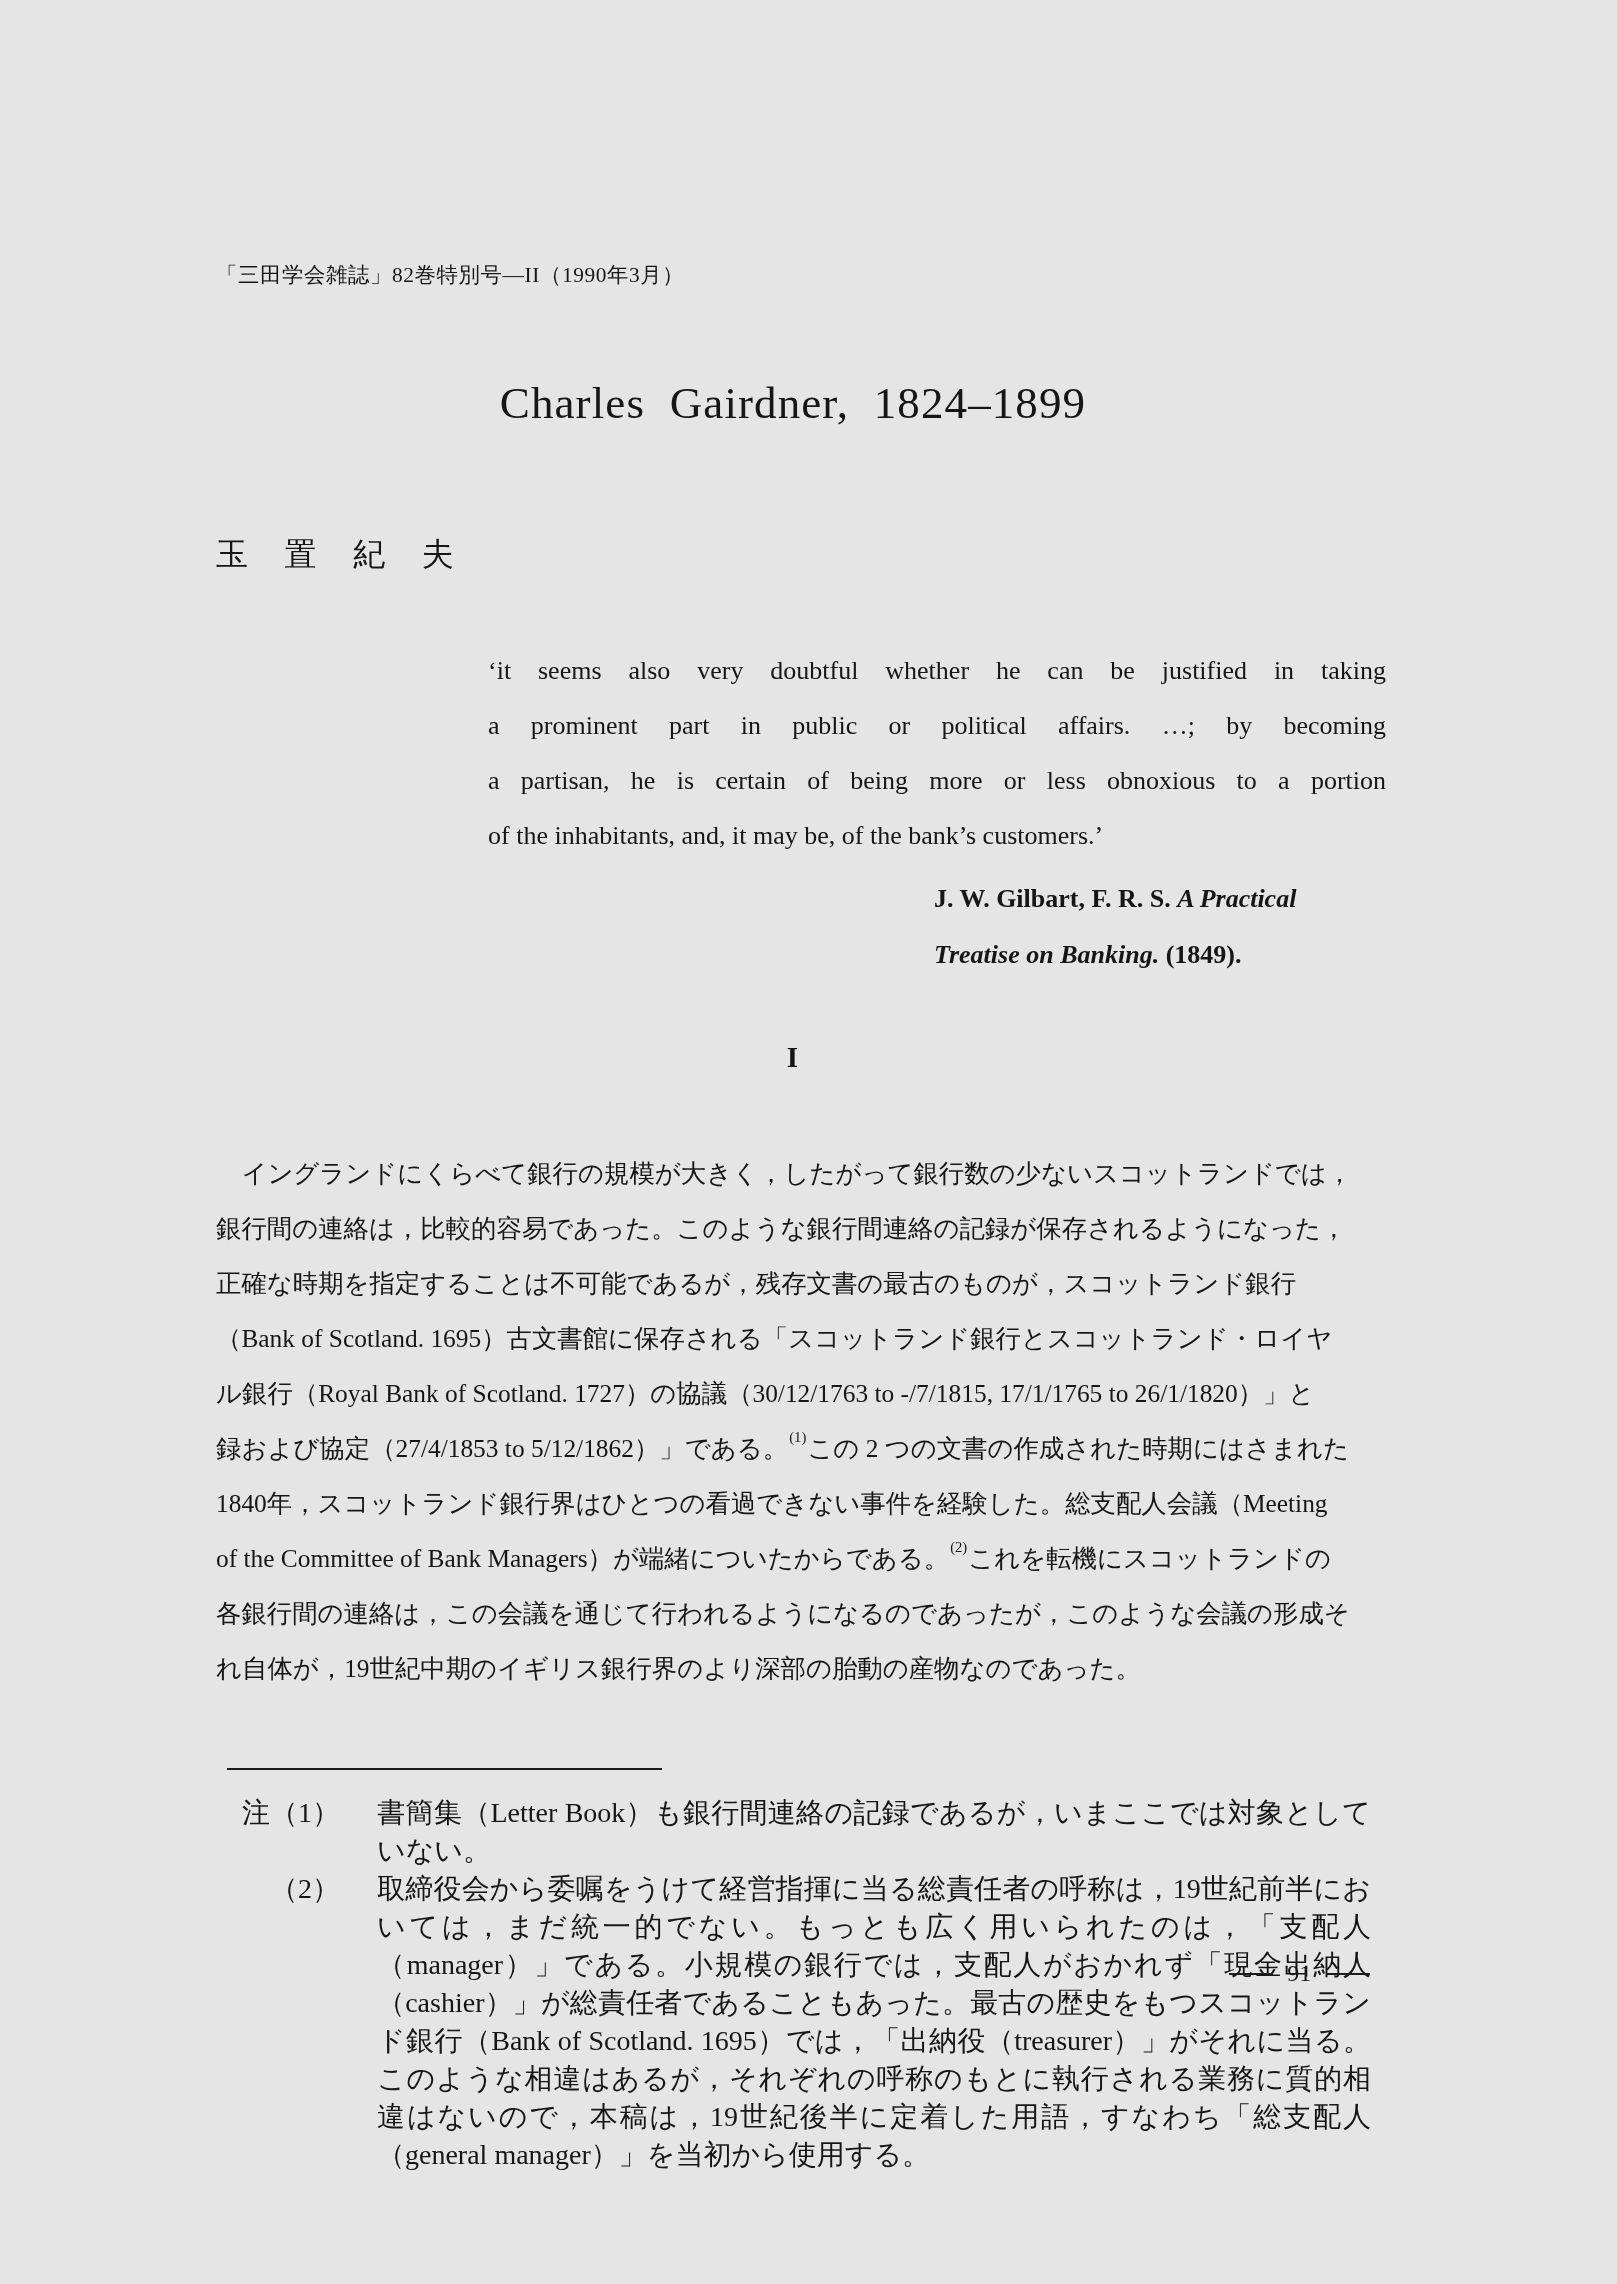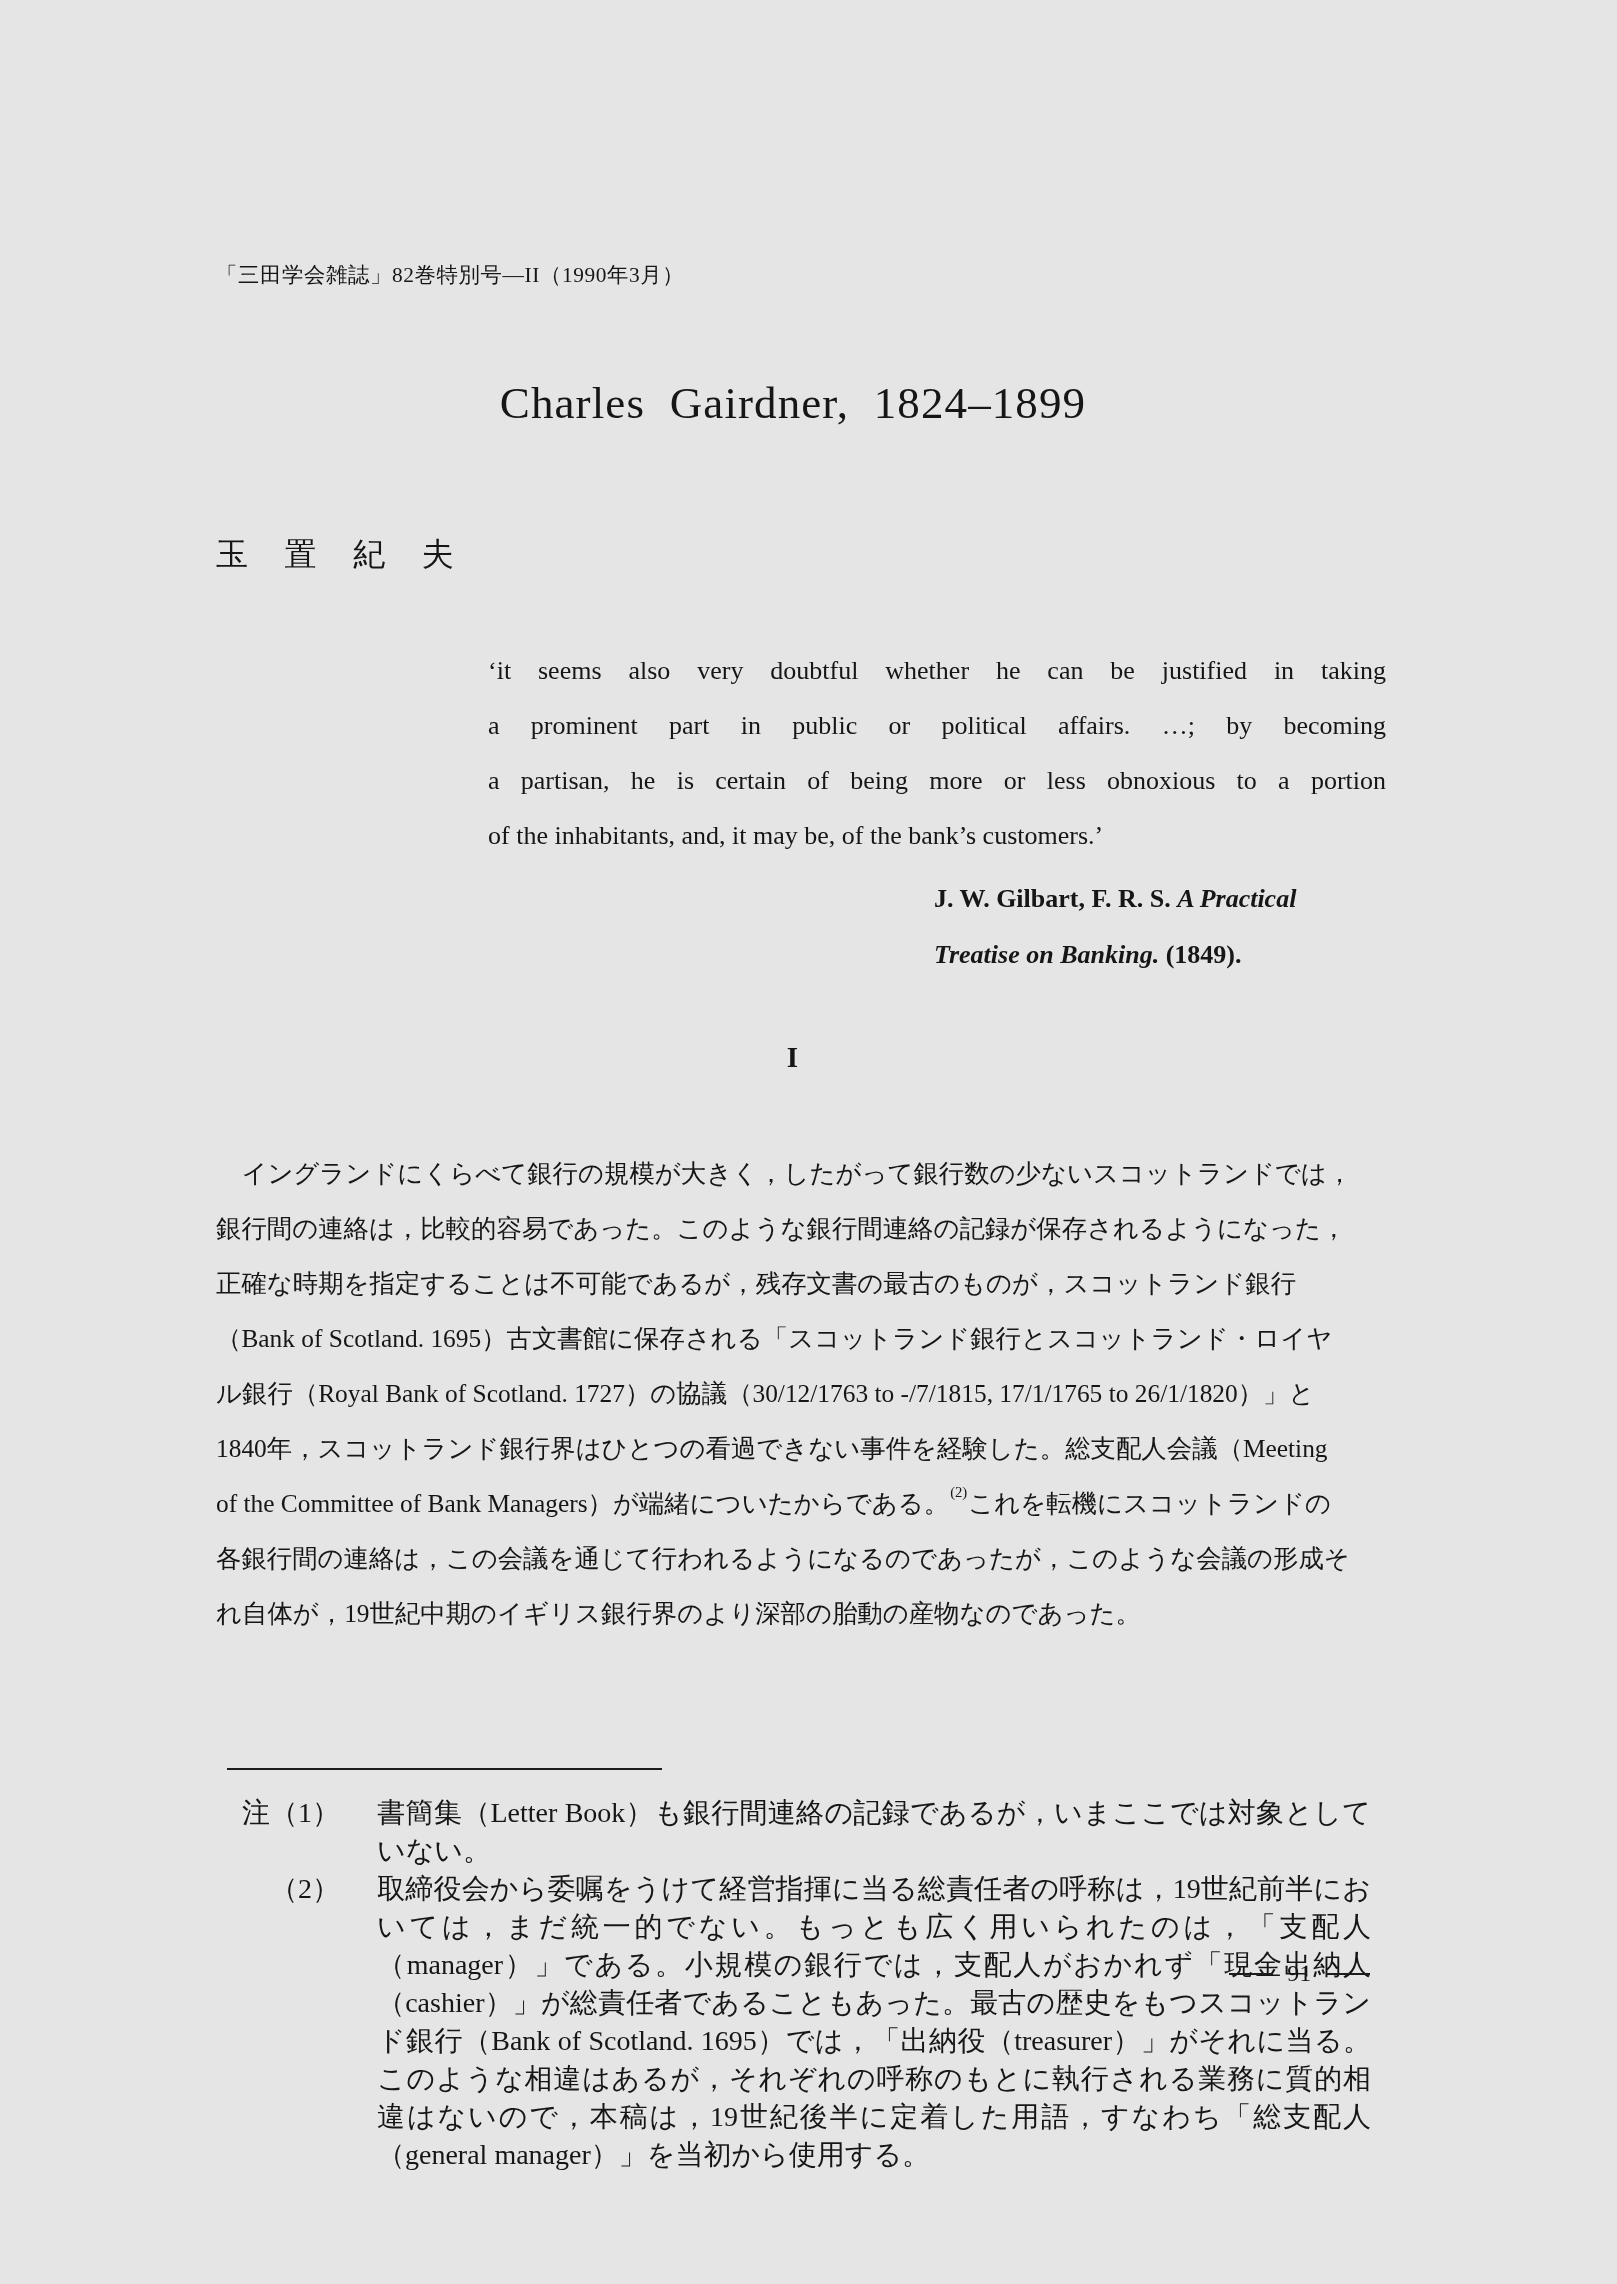--- a/index.html
+++ b/index.html
@@ -182,20 +182,21 @@
     </div>
 
     <div class="section-heading">I</div>
 
     <div class="body-text">
         <div class="tline"><span>　イングランドにくらべて銀行の規模が大きく，したがって銀行数の少ないスコットランドでは，</span></div>
         <div class="tline"><span>銀行間の連絡は，比較的容易であった。このような銀行間連絡の記録が保存されるようになった，</span></div>
         <div class="tline"><span>正確な時期を指定することは不可能であるが，残存文書の最古のものが，スコットランド銀行</span></div>
         <div class="tline"><span>（Bank of Scotland. 1695）古文書館に保存される「スコットランド銀行とスコットランド・ロイヤ</span></div>
         <div class="tline"><span>ル銀行（Royal Bank of Scotland. 1727）の協議（30/12/1763 to -/7/1815, 17/1/1765 to 26/1/1820）」と</span></div>
+        <div class="tline"><span>録および協定（27/4/1853 to 5/12/1862）」である。</span><span class="sup">(1)</span><span>この 2 つの文書の作成された時期にはさまれた</span></div>
         <div class="tline"><span>1840年，スコットランド銀行界はひとつの看過できない事件を経験した。総支配人会議（Meeting</span></div>
         <div class="tline"><span>of the Committee of Bank Managers）が端緒についたからである。</span><span class="sup">(2)</span><span>これを転機にスコットランドの</span></div>
         <div class="tline"><span>各銀行間の連絡は，この会議を通じて行われるようになるのであったが，このような会議の形成そ</span></div>
         <div class="tline"><span>れ自体が，19世紀中期のイギリス銀行界のより深部の胎動の産物なのであった。</span></div>
       </div>
 
     <div class="footnote-divider"></div>
 
     <div class="footnotes">
         <div class="footnote"><span class="fn-label">注（1）</span><span>書簡集（Letter Book）も銀行間連絡の記録であるが，いまここでは対象としていない。</span></div>

